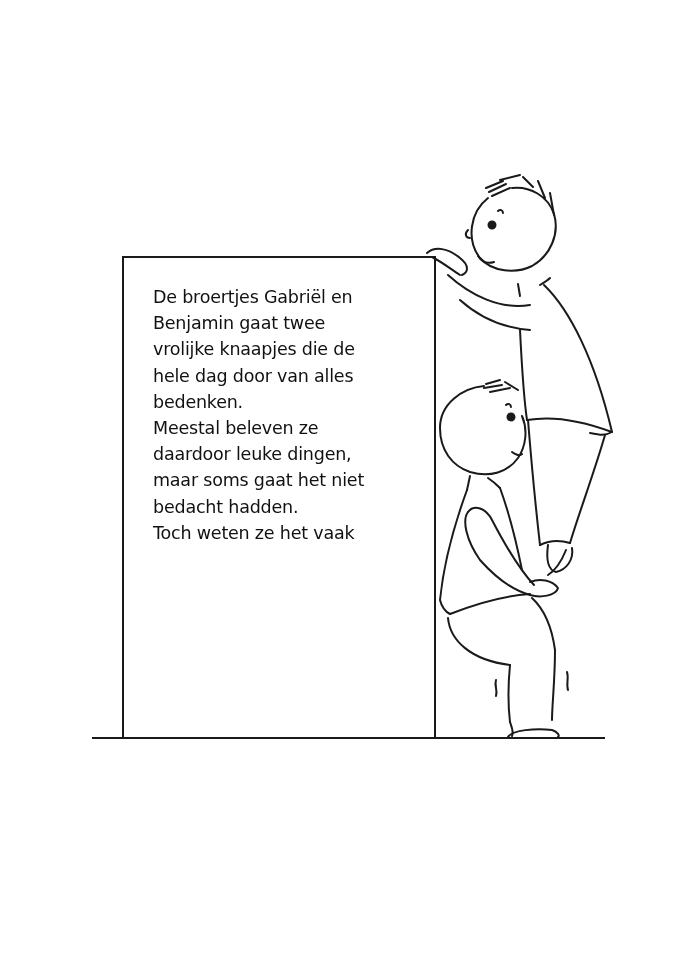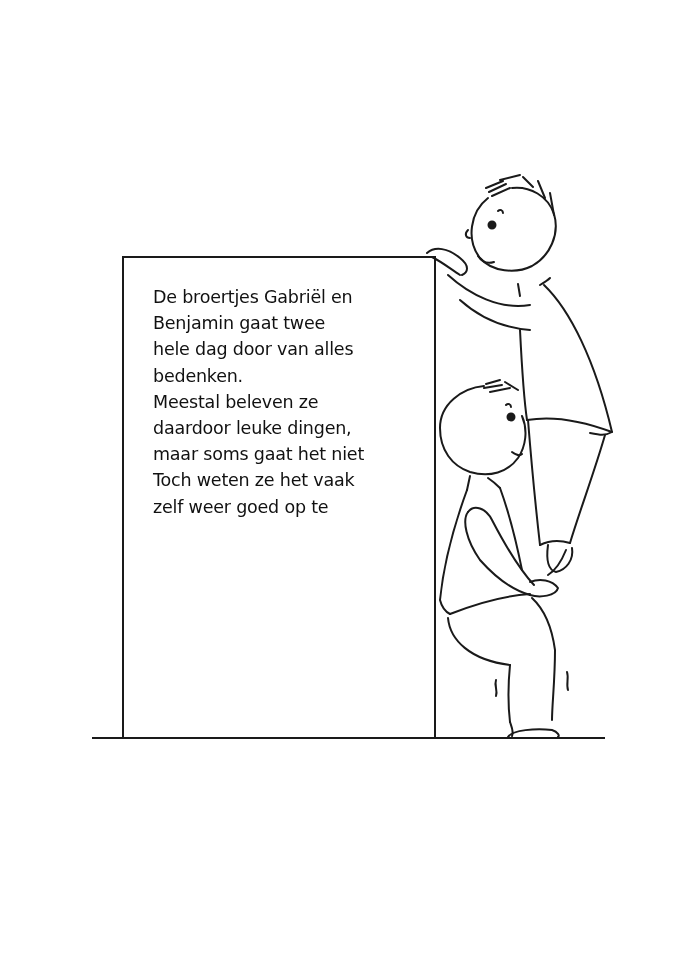--- a/index.html
+++ b/index.html
@@ -21,27 +21,28 @@
 </head>
 <body>
 
 <div class="page">
 
   <div class="text-box"></div>
 
   <div class="story">
     <span class="line">De broertjes Gabriël en</span>
     <span class="line">Benjamin gaat twee</span>
+    <span class="line">vrolijke knaapjes die de</span>
     <span class="line">hele dag door van alles</span>
     <span class="line">bedenken.</span>
     <span class="line">Meestal beleven ze</span>
     <span class="line">daardoor leuke dingen,</span>
     <span class="line">maar soms gaat het niet</span>
+    <span class="line">bedacht hadden.</span>
     <span class="line">Toch weten ze het vaak</span>
-    <span class="line">zelf weer goed op te</span>
   </div>
 
   <div class="ground"></div>
 
   <svg class="illustration" width="679" height="960" viewBox="0 0 679 960" fill="none" stroke="#1a1a1a" stroke-width="2" stroke-linecap="round" stroke-linejoin="round">
 
     <g>
 
       <path d="M486 188 L503 181 M489 192 L506 184 M492 196 L510 188 M500 180 L520 175 M523 177 L533 187 M538 181 L545 198 M550 193 L554 215"></path>
 

